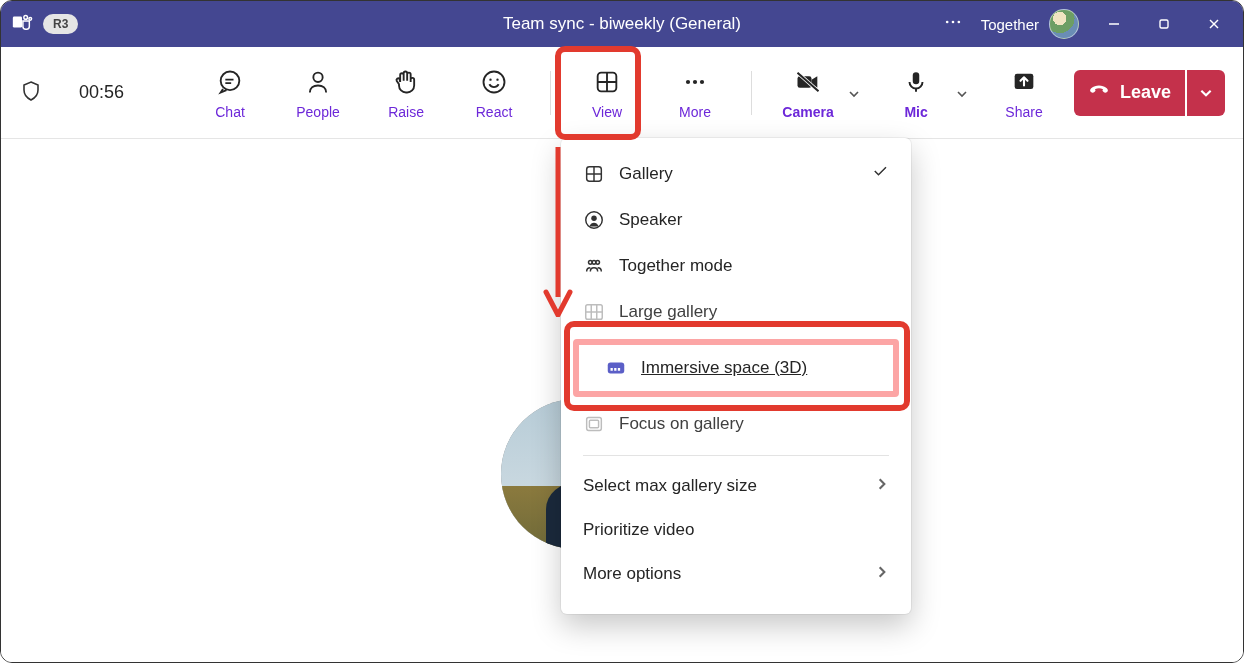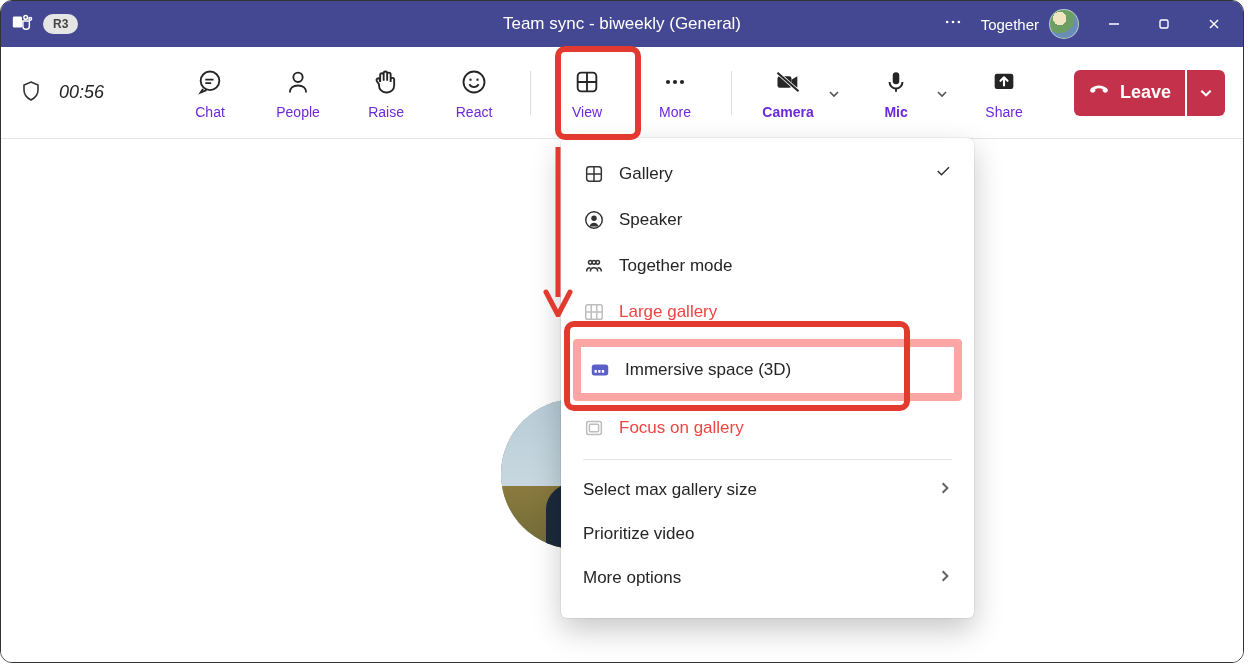--- a/index.html
+++ b/index.html
@@ -97,23 +97,22 @@
     height: 92px;
     background: #fff;
     border-bottom: 1px solid #e5e5e5;
     display: flex;
     align-items: center;
     padding: 0 18px;
   }
   .shield-time {
     display: flex;
     align-items: center;
-    gap: 16px;
+    gap: 36px;
     margin-right: 70px;
-    font-style: italic;
   }
   .shield-time svg { width: 24px; height: 24px; color: #333; }
   .timer { font-size: 18px; color: #242424; }
   .tool-group {
     display: flex;
     align-items: flex-start;
     gap: 16px;
   }
   .tool-btn {
     display: flex;
@@ -204,45 +203,46 @@
   }
   .participant-avatar .sky { position:absolute; inset:0; background: linear-gradient(#b7ccd7,#d5e0e6); }
   .participant-avatar .land { position:absolute; left:0; right:0; top:58%; bottom:0; background: linear-gradient(#8b7a3e,#6f6a39); }
   .participant-avatar .person { position:absolute; left:30%; right:18%; top:55%; bottom:0; background:#1b2a3d; border-radius:40% 40% 0 0;}
 
   
   .dropdown {
     position: absolute;
     left: 560px;
     top: 137px;
-    width: 413px;
+    width: 350px;
     background: #fff;
     border-radius: 6px;
     box-shadow: 0 12px 30px rgba(0,0,0,.22), 0 0 0 1px rgba(0,0,0,.05);
     padding: 12px 0 18px;
   }
   .dd-item {
     display: flex;
     align-items: center;
     gap: 14px;
     padding: 12px 22px;
     font-size: 17px;
     color: #252525;
     position: relative;
   }
   .dd-item .dd-icon { width: 22px; height: 22px; color: #333; display:flex; align-items:center; justify-content:center;}
   .dd-item .check { margin-left: auto; color: #333; }
-  .dd-item.disabled { color: #ef4444; }
+  .dd-item.disabled { color: #404040; }
   .dd-item.disabled .dd-icon { color: #bdbdbd; }
   .dd-item.immersive .dd-icon { color: #5b5fc7; }
   .dd-item.immersive {
     margin: 4px 12px;
-    border: 8px solid #fca5a5;
+    border: 6px solid #fca5a5;
     border-radius: 4px;
-    padding: 12px 8px;
+    padding: 12px 26px;
+    text-decoration: underline;
   }
   .dd-sep {
     height: 1px;
     background: #e3e3e3;
     margin: 8px 22px;
   }
   .dd-item .chev-right { margin-left: auto; color: #666; }
 
   
   .hl-view {

